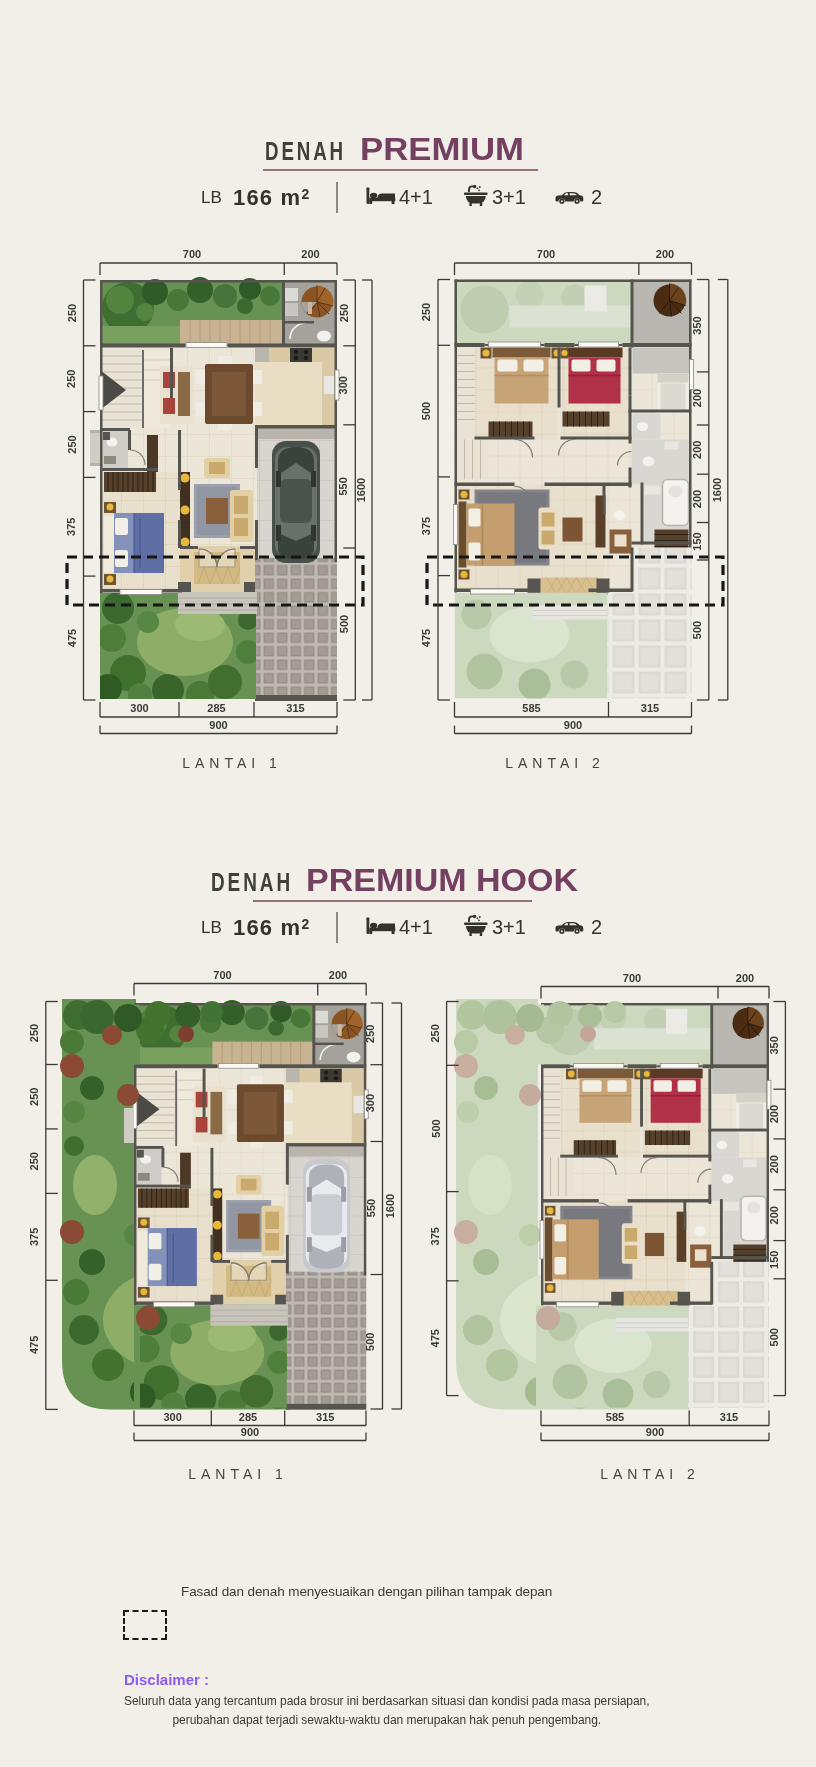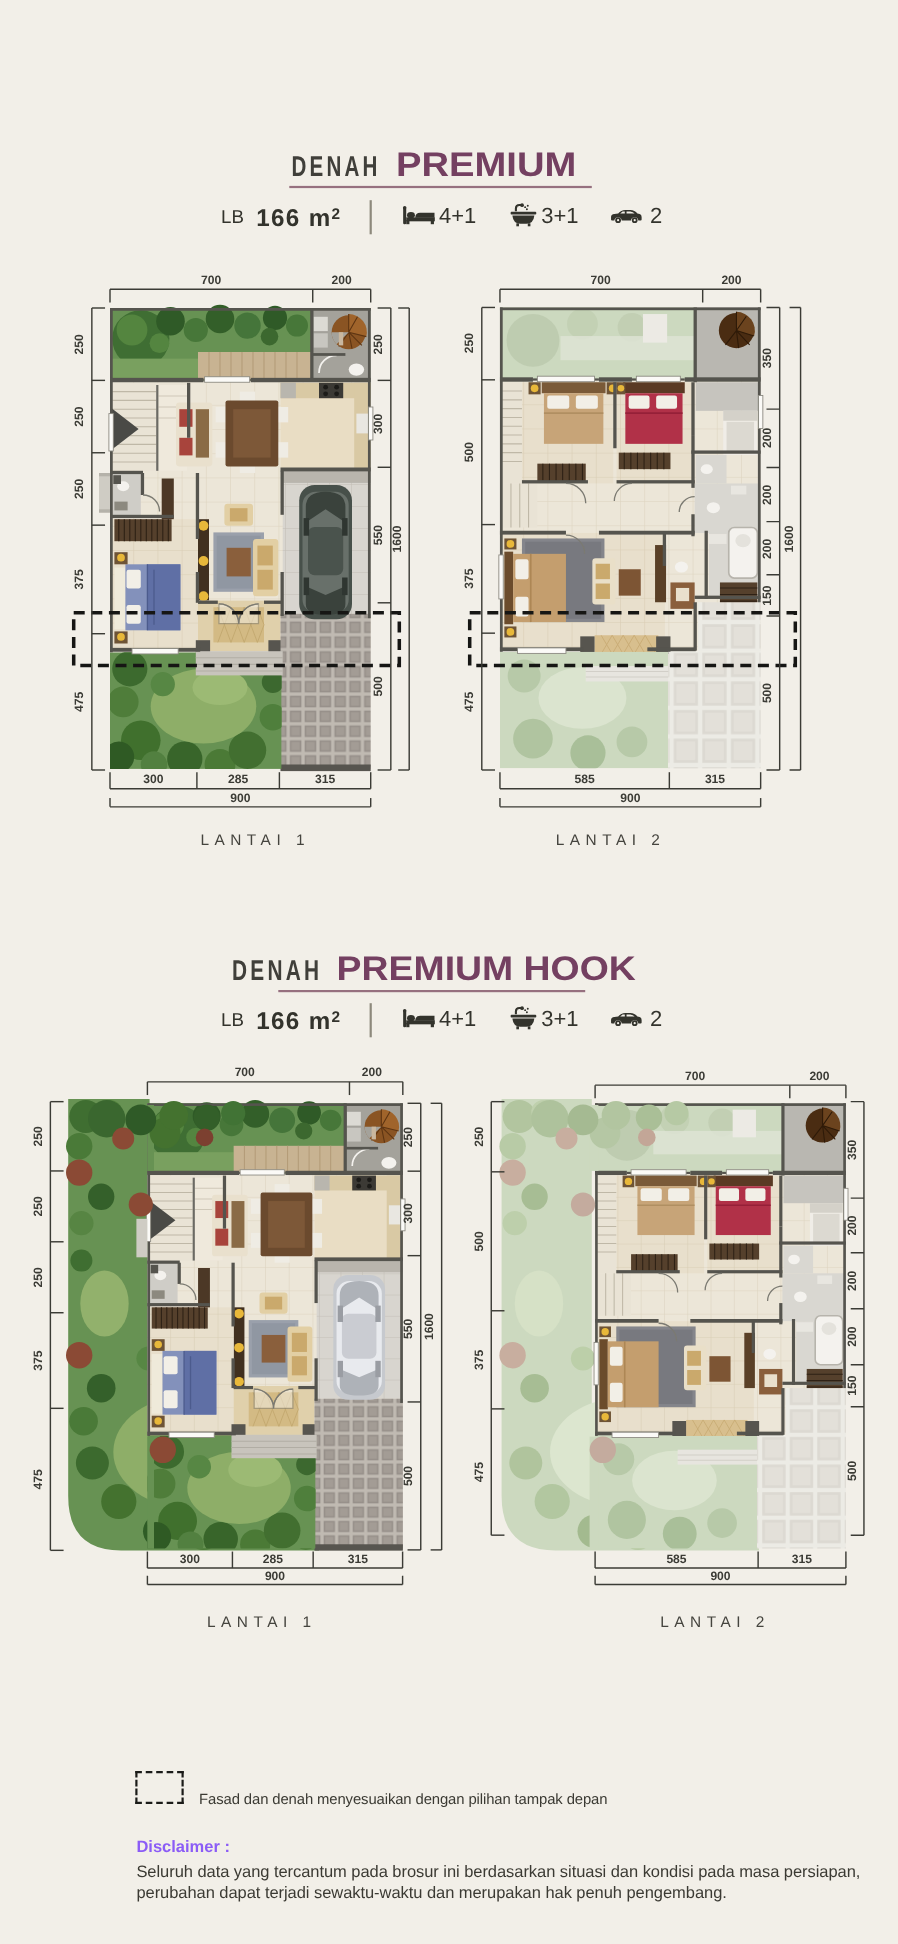--- a/index.html
+++ b/index.html
@@ -836,17 +836,17 @@
 <div style="position:absolute;left:132px;top:755px;width:200px;text-align:center;font-size:14px;letter-spacing:5px;color:#45443e;">LANTAI 1</div>
 
 <div style="position:absolute;left:455px;top:755px;width:200px;text-align:center;font-size:14px;letter-spacing:5px;color:#45443e;">LANTAI 2</div>
 
 <div style="position:absolute;left:138px;top:1466px;width:200px;text-align:center;font-size:14px;letter-spacing:5px;color:#45443e;">LANTAI 1</div>
 
 <div style="position:absolute;left:550px;top:1466px;width:200px;text-align:center;font-size:14px;letter-spacing:5px;color:#45443e;">LANTAI 2</div>
 
 <div style="position:absolute;left:123px;top:1610px;width:40px;height:26px;border:2px dashed #1b1b18;"></div>
 
-<div style="position:absolute;left:181px;top:1628px;font-size:13.5px;letter-spacing:-0.1px;color:#3b3a33;">Fasad dan denah menyesuaikan dengan pilihan tampak depan</div>
+<div style="position:absolute;left:181px;top:1584px;font-size:13.5px;letter-spacing:-0.1px;color:#3b3a33;">Fasad dan denah menyesuaikan dengan pilihan tampak depan</div>
 
 <div style="position:absolute;left:124px;top:1671px;font-size:15px;font-weight:bold;color:#8b5cf6;">Disclaimer :</div>
 
-<div style="position:absolute;left:124px;top:1692px;font-size:15px;letter-spacing:-0.05px;line-height:19px;color:#3b3a33;">Seluruh data yang tercantum pada brosur ini berdasarkan situasi dan kondisi pada masa persiapan,<br>perubahan dapat terjadi sewaktu-waktu dan merupakan hak penuh pengembang.</div>
+<div style="position:absolute;left:124px;top:1692px;font-size:12px;letter-spacing:-0.05px;line-height:19px;color:#3b3a33;text-align:center;">Seluruh data yang tercantum pada brosur ini berdasarkan situasi dan kondisi pada masa persiapan,<br>perubahan dapat terjadi sewaktu-waktu dan merupakan hak penuh pengembang.</div>
 
 </body></html>

